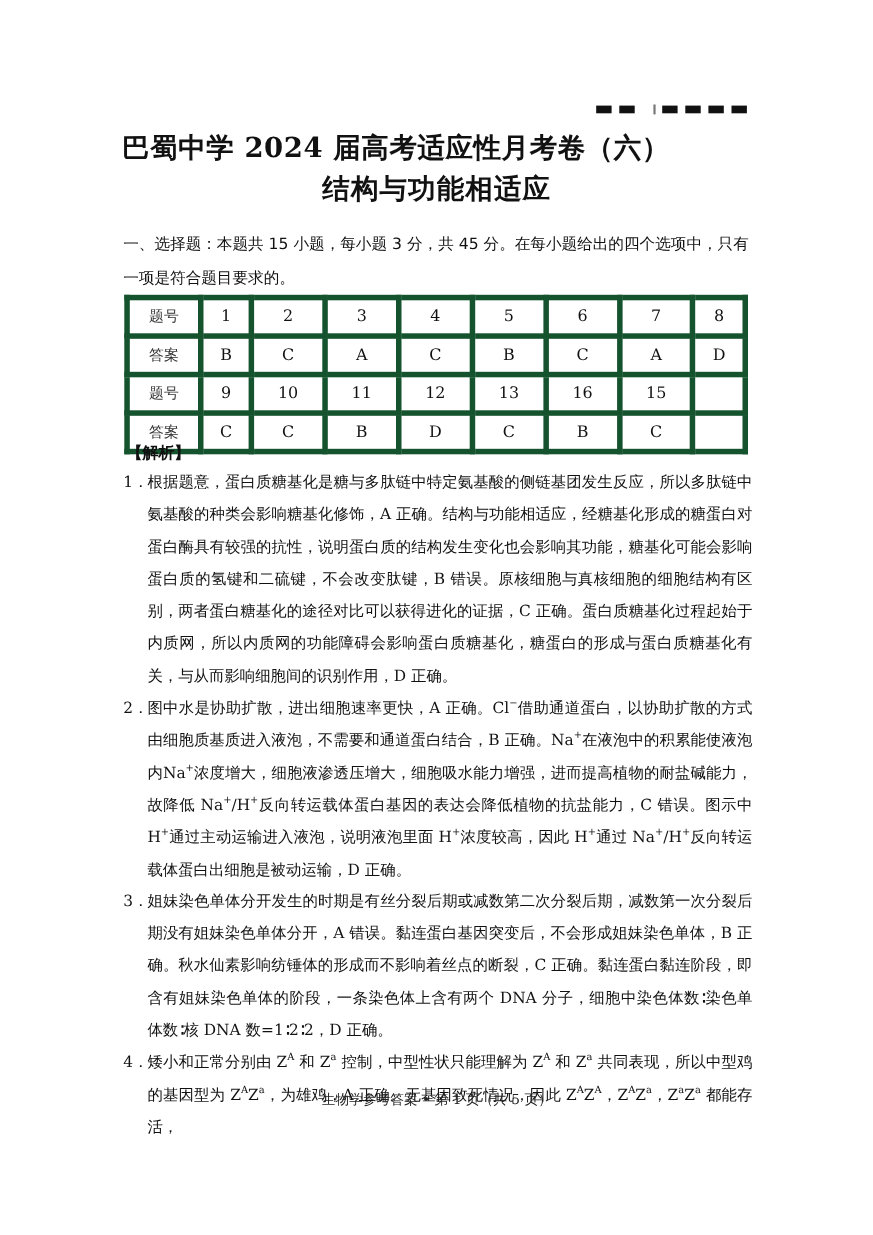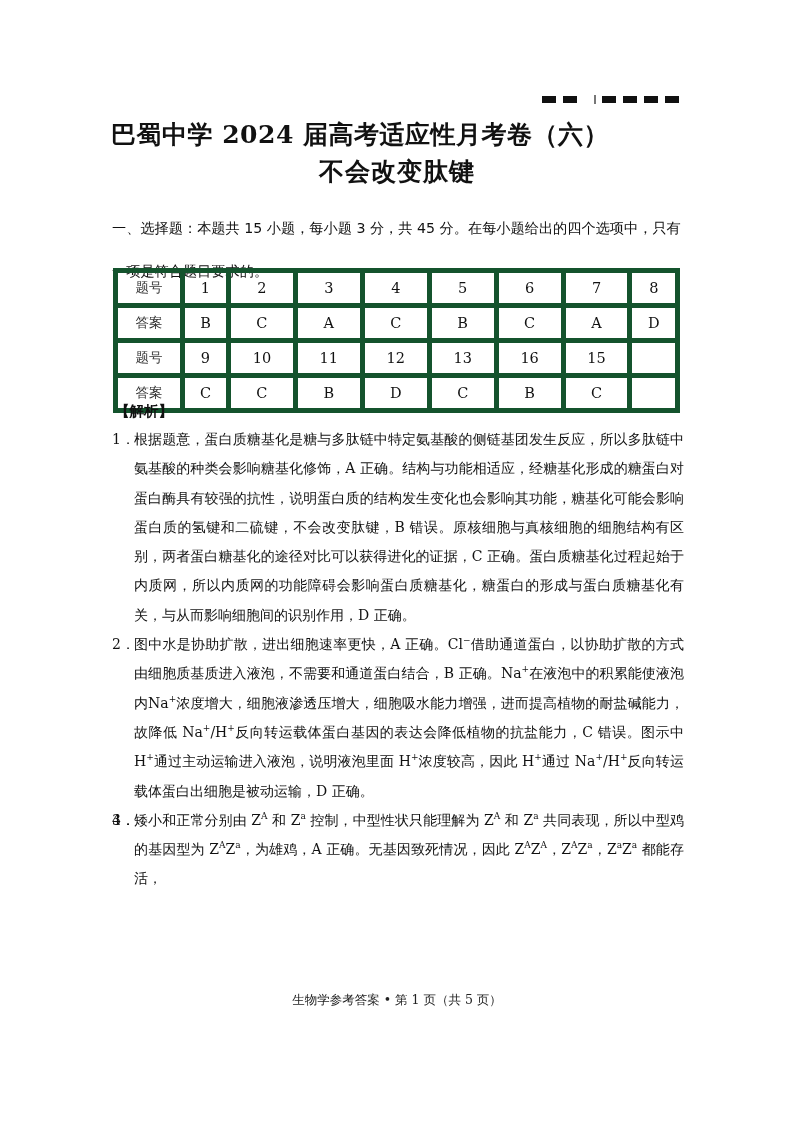--- a/index.html
+++ b/index.html
@@ -6,21 +6,21 @@
   body { width:794px; height:1123px; position:relative; overflow:hidden;
          font-family:"DejaVu Serif","Liberation Serif",serif; color:#111; }
   .marks { position:absolute; top:95px; left:542px; display:flex; align-items:center; }
   .marks .blk { width:14px; height:7px; background:#111; margin-right:7px; }
   .marks .bar { width:2px; height:9px; background:#777; margin:0 6px 0 10px; }
   .title1 { position:absolute; top:118px; left:0; width:720px; text-align:center;
             font-size:25px; font-weight:bold; letter-spacing:0.5px; }
   .title2 { position:absolute; top:155px; left:0; width:794px; text-align:center;
             font-size:25px; font-weight:bold; letter-spacing:1px; }
   .section { position:absolute; top:207px; left:112px; width:574px; font-size:14.2px;
-             line-height:43px; font-family:"DejaVu Sans","Liberation Sans",sans-serif; }
+             line-height:31px; font-family:"DejaVu Sans","Liberation Sans",sans-serif; }
   table.ans { position:absolute; top:268px; left:113px; width:567px; border-collapse:collapse;
               font-size:14.5px; }
   table.ans td { border:5px solid #14532d; height:30px; text-align:center; padding:0; }
   table.ans { border:2px solid #333; }
   table.ans td.hd { width:62px; font-family:"DejaVu Sans","Liberation Sans",sans-serif; font-size:13.5px; color:#333; }
   .jiexi { position:absolute; top:402px; left:115px; font-size:14.5px; font-weight:bold;
            font-family:Liberation Mono, monospace; }
   .items { position:absolute; top:425px; left:112px; width:572px; }
   .item { position:relative; padding-left:22px; font-size:14px; line-height:29.3px;
           text-align:justify; }
@@ -35,21 +35,21 @@
   <span class="blk"></span>
   <span class="blk"></span>
   <span class="bar"></span>
   <span class="blk"></span>
   <span class="blk"></span>
   <span class="blk"></span>
   <span class="blk"></span>
 </div>
 
 <div class="title1">巴蜀中学 2024 届高考适应性月考卷（六）</div>
-<div class="title2">不会改变肽键</div>
+<div class="title2">结构与功能相适应</div>
 
 <div class="section">一、选择题：本题共 15 小题，每小题 3 分，共 45 分。在每小题给出的四个选项中，只有一项是符合题目要求的。</div>
 
 <table class="ans">
   <tbody id="ans-body">
       <tr>
         <td class="hd">题号</td>
         <td>1</td>
         <td>2</td>
         <td>3</td>
@@ -93,17 +93,17 @@
         <td></td>
       </tr>
     </tbody>
 </table>
 
 <div class="jiexi">【解析】</div>
 
 <div class="items" id="items">
     <div class="item"><span class="num">1．</span><span>根据题意，蛋白质糖基化是糖与多肽链中特定氨基酸的侧链基团发生反应，所以多肽链中氨基酸的种类会影响糖基化修饰，A 正确。结构与功能相适应，经糖基化形成的糖蛋白对蛋白酶具有较强的抗性，说明蛋白质的结构发生变化也会影响其功能，糖基化可能会影响蛋白质的氢键和二硫键，不会改变肽键，B 错误。原核细胞与真核细胞的细胞结构有区别，两者蛋白糖基化的途径对比可以获得进化的证据，C 正确。蛋白质糖基化过程起始于内质网，所以内质网的功能障碍会影响蛋白质糖基化，糖蛋白的形成与蛋白质糖基化有关，与从而影响细胞间的识别作用，D 正确。</span></div>
     <div class="item"><span class="num">2．</span><span>图中水是协助扩散，进出细胞速率更快，A 正确。Cl<sup>−</sup>借助通道蛋白，以协助扩散的方式由细胞质基质进入液泡，不需要和通道蛋白结合，B 正确。Na<sup>+</sup>在液泡中的积累能使液泡内Na<sup>+</sup>浓度增大，细胞液渗透压增大，细胞吸水能力增强，进而提高植物的耐盐碱能力，故降低 Na<sup>+</sup>/H<sup>+</sup>反向转运载体蛋白基因的表达会降低植物的抗盐能力，C 错误。图示中 H<sup>+</sup>通过主动运输进入液泡，说明液泡里面 H<sup>+</sup>浓度较高，因此 H<sup>+</sup>通过 Na<sup>+</sup>/H<sup>+</sup>反向转运载体蛋白出细胞是被动运输，D 正确。</span></div>
-    <div class="item"><span class="num">3．</span></div>
+    <div class="item"><span class="num">3．</span><span>姐妹染色单体分开发生的时期是有丝分裂后期或减数第二次分裂后期，减数第一次分裂后期没有姐妹染色单体分开，A 错误。黏连蛋白基因突变后，不会形成姐妹染色单体，B 正确。秋水仙素影响纺锤体的形成而不影响着丝点的断裂，C 正确。黏连蛋白黏连阶段，即含有姐妹染色单体的阶段，一条染色体上含有两个 DNA 分子，细胞中染色体数∶染色单体数∶核 DNA 数=1∶2∶2，D 正确。</span></div>
     <div class="item"><span class="num">4．</span><span>矮小和正常分别由 Z<sup>A</sup> 和 Z<sup>a</sup> 控制，中型性状只能理解为 Z<sup>A</sup> 和 Z<sup>a</sup> 共同表现，所以中型鸡的基因型为 Z<sup>A</sup>Z<sup>a</sup>，为雄鸡，A 正确。无基因致死情况，因此 Z<sup>A</sup>Z<sup>A</sup>，Z<sup>A</sup>Z<sup>a</sup>，Z<sup>a</sup>Z<sup>a</sup> 都能存活，</span></div>
   </div>
 
 <div class="footer">生物学参考答案 • 第 1 页（共 5 页）</div>
 
 </body></html>

